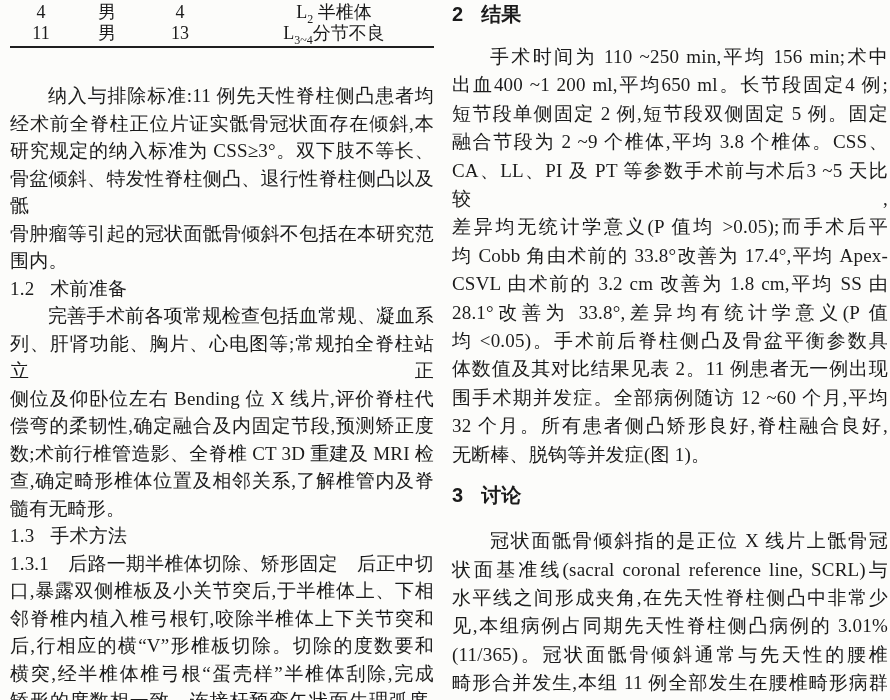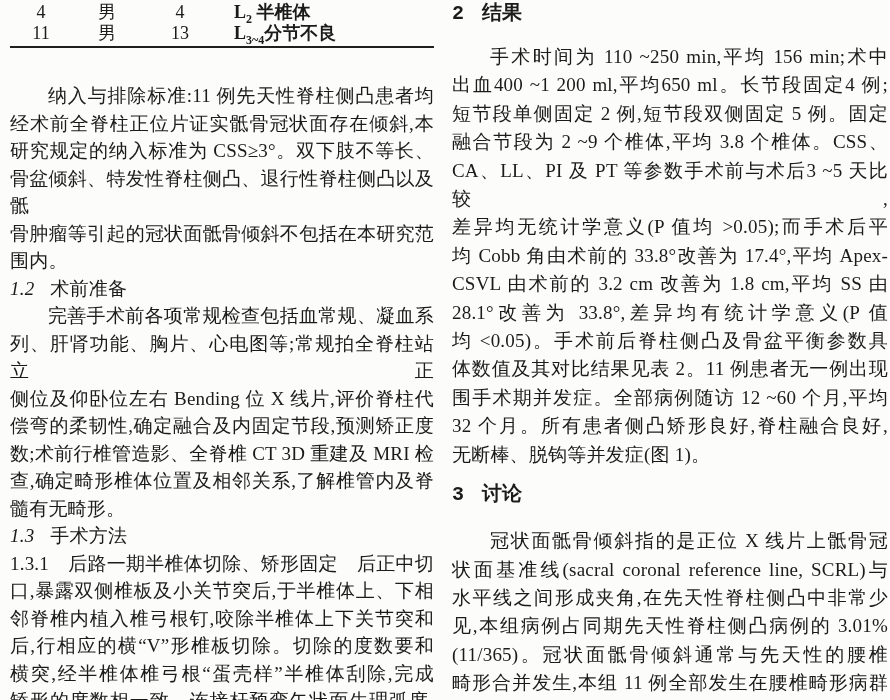--- a/index.html
+++ b/index.html
@@ -13,39 +13,39 @@
   }
   .page{position:relative;width:890px;height:700px;}
   .col{position:absolute;top:0;font-size:19px;}
   .col-left{left:10px;width:424px;line-height:27.5px;}
   .col-right{left:452px;width:436px;line-height:28.4px;}
 
   
   .tbl{padding-top:2px;}
   .trow{display:grid;grid-template-columns:62px 70px 76px 1fr;height:21px;align-items:center;font-size:18px;line-height:21px;}
   .trow .c{text-align:center;}
-  .trow .diag{text-align:left;padding-left:16px;font-weight:bold;}
+  .trow .diag{text-align:center;padding-left:16px;}
   .trow sub{font-size:12px;line-height:0;}
   .tbl-rule{border-top:2px solid #1f1f1f;margin-top:2px;}
 
   
   .line{
     text-align:justify;
     text-align-last:justify;
     letter-spacing:0.2px;
   }
   .line.indent{text-indent:2em;}
   .line.end{text-align-last:left;}
 
   .para-first{margin-top:34px;}
 
-  .subhead .num{margin-right:16px;font-style:italic;}
+  .subhead .num{margin-right:16px;}
 
   .bighead{
-    font-family:Liberation Mono, monospace;
+    font-family:Liberation Sans, sans-serif;
     font-weight:bold;
     font-size:20px;
     line-height:24px;
   }
   .bighead .num{margin-right:18px;}
   .bighead-results{padding-top:2px;margin-bottom:17px;}
   .bighead-discussion{margin-top:14px;margin-bottom:20px;}
 </style>
 </head>
 <body>

